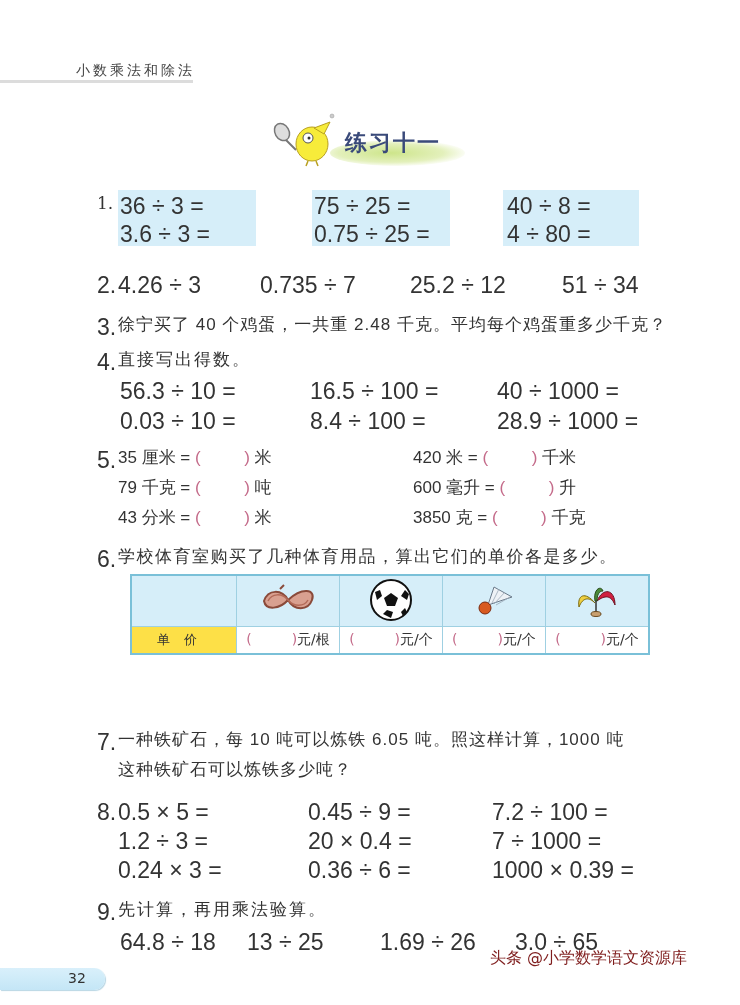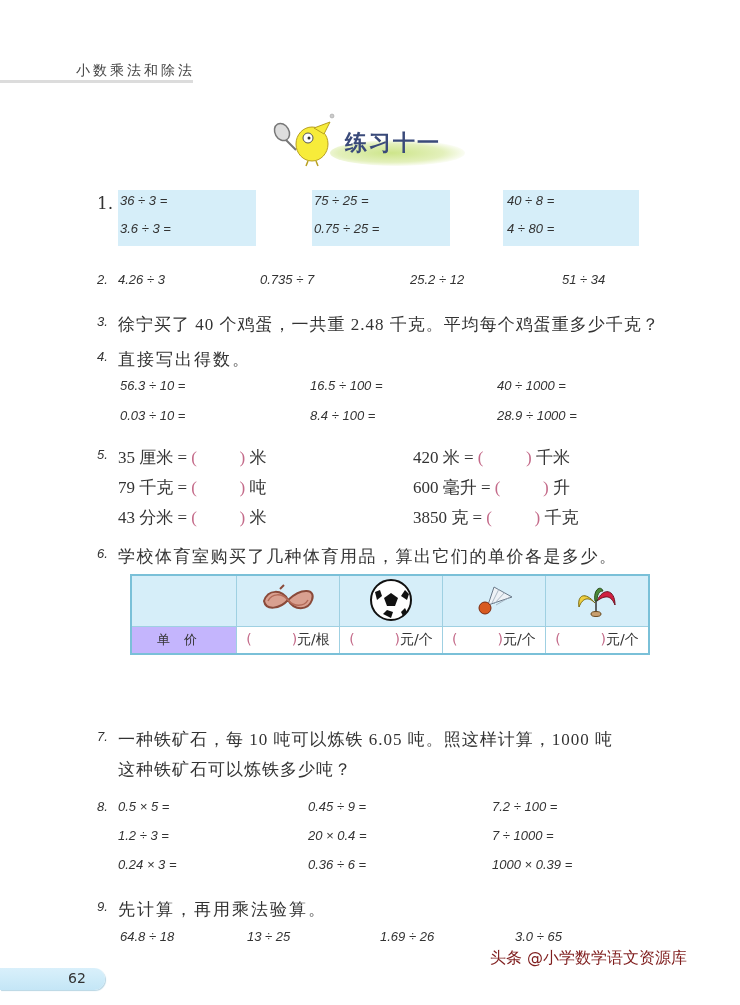--- a/index.html
+++ b/index.html
@@ -2,22 +2,22 @@
 <html><head>
 <meta charset="utf-8">
 <style>
   html, body { margin: 0; padding: 0; }
   body {
     width: 740px; height: 1005px; background: #ffffff; position: relative; overflow: hidden;
     font-family: "DejaVu Sans", "Liberation Sans", sans-serif; color: #2a2a2a;
   }
   .abs { position: absolute; }
   .serif { font-family: "DejaVu Serif", "Liberation Serif", serif; }
-  .num { font-family: "Liberation Sans", "DejaVu Sans", sans-serif; font-size: 13px; color: #333; font-style: italic; }
-  .cn { font-family: Liberation Serif, serif; font-size: 17px; color: #333; }
+  .num { font-family: "Liberation Sans", "DejaVu Sans", sans-serif; font-size: 23px; color: #333; }
+  .cn { font-family: Liberation Sans, sans-serif; font-size: 17px; color: #333; }
 
   
   .header-title { left: 76px; top: 62px; font-size: 14px; letter-spacing: 3px; color: #444; }
   .header-line { left: 0; top: 80px; width: 193px; height: 3px; background: #dcdcdc; }
 
   
   .banner-glow {
     left: 330px; top: 140px; width: 135px; height: 26px; border-radius: 50%;
     background: radial-gradient(ellipse at 45% 50%, #cde58a 0%, #e3f0bb 50%, rgba(255,255,255,0) 75%);
   }
@@ -30,21 +30,21 @@
 
   
   .goods-table {
     left: 130px; top: 574px; width: 520px; border-collapse: collapse;
     border: 2px solid #7ac0d8;
   }
   .goods-table td {
     border: 1px solid #9fd0e2; text-align: center; font-size: 14px; color: #333; padding: 0;
   }
   .goods-table .hdr { background: #d6eef9; height: 50px; }
-  .goods-table .rowlbl { background: #c4b5fd; width: 104px; letter-spacing: 14px; font-family: "DejaVu Serif", serif; font-size: 13px; }
+  .goods-table .rowlbl { background: #fde047; width: 104px; letter-spacing: 14px; font-family: "DejaVu Serif", serif; font-size: 13px; }
   .goods-table .datarow td { height: 26px; }
   .paren { color: #c46b8a; }
 
   .page-pill {
     left: 0; top: 968px; width: 105px; height: 22px; border-radius: 0 12px 12px 0;
     background: linear-gradient(#d9f0fb, #c4e6f6);
     box-shadow: 1px 1px 1px #b8d6e4;
   }
   .page-num { left: 68px; top: 970px; font-size: 14px; color: #333; }
   .watermark { left: 490px; top: 948px; font-size: 16px; color: #7f1d1d; }
@@ -226,14 +226,14 @@
 <div class="abs num" style="left:492px; top:857px;">1000 × 0.39 =</div>
 
 <div class="abs num" style="left:97px; top:899px;">9.</div>
 <div class="abs cn" style="left:118px; top:898px; letter-spacing:2px;">先计算，再用乘法验算。</div>
 <div class="abs num" style="left:120px; top:929px;">64.8 ÷ 18</div>
 <div class="abs num" style="left:247px; top:929px;">13 ÷ 25</div>
 <div class="abs num" style="left:380px; top:929px;">1.69 ÷ 26</div>
 <div class="abs num" style="left:515px; top:929px;">3.0 ÷ 65</div>
 
 <div class="abs page-pill"></div>
-<div class="abs page-num">62</div>
+<div class="abs page-num">32</div>
 <div class="abs watermark">头条 @小学数学语文资源库</div>
 
 </body></html>

